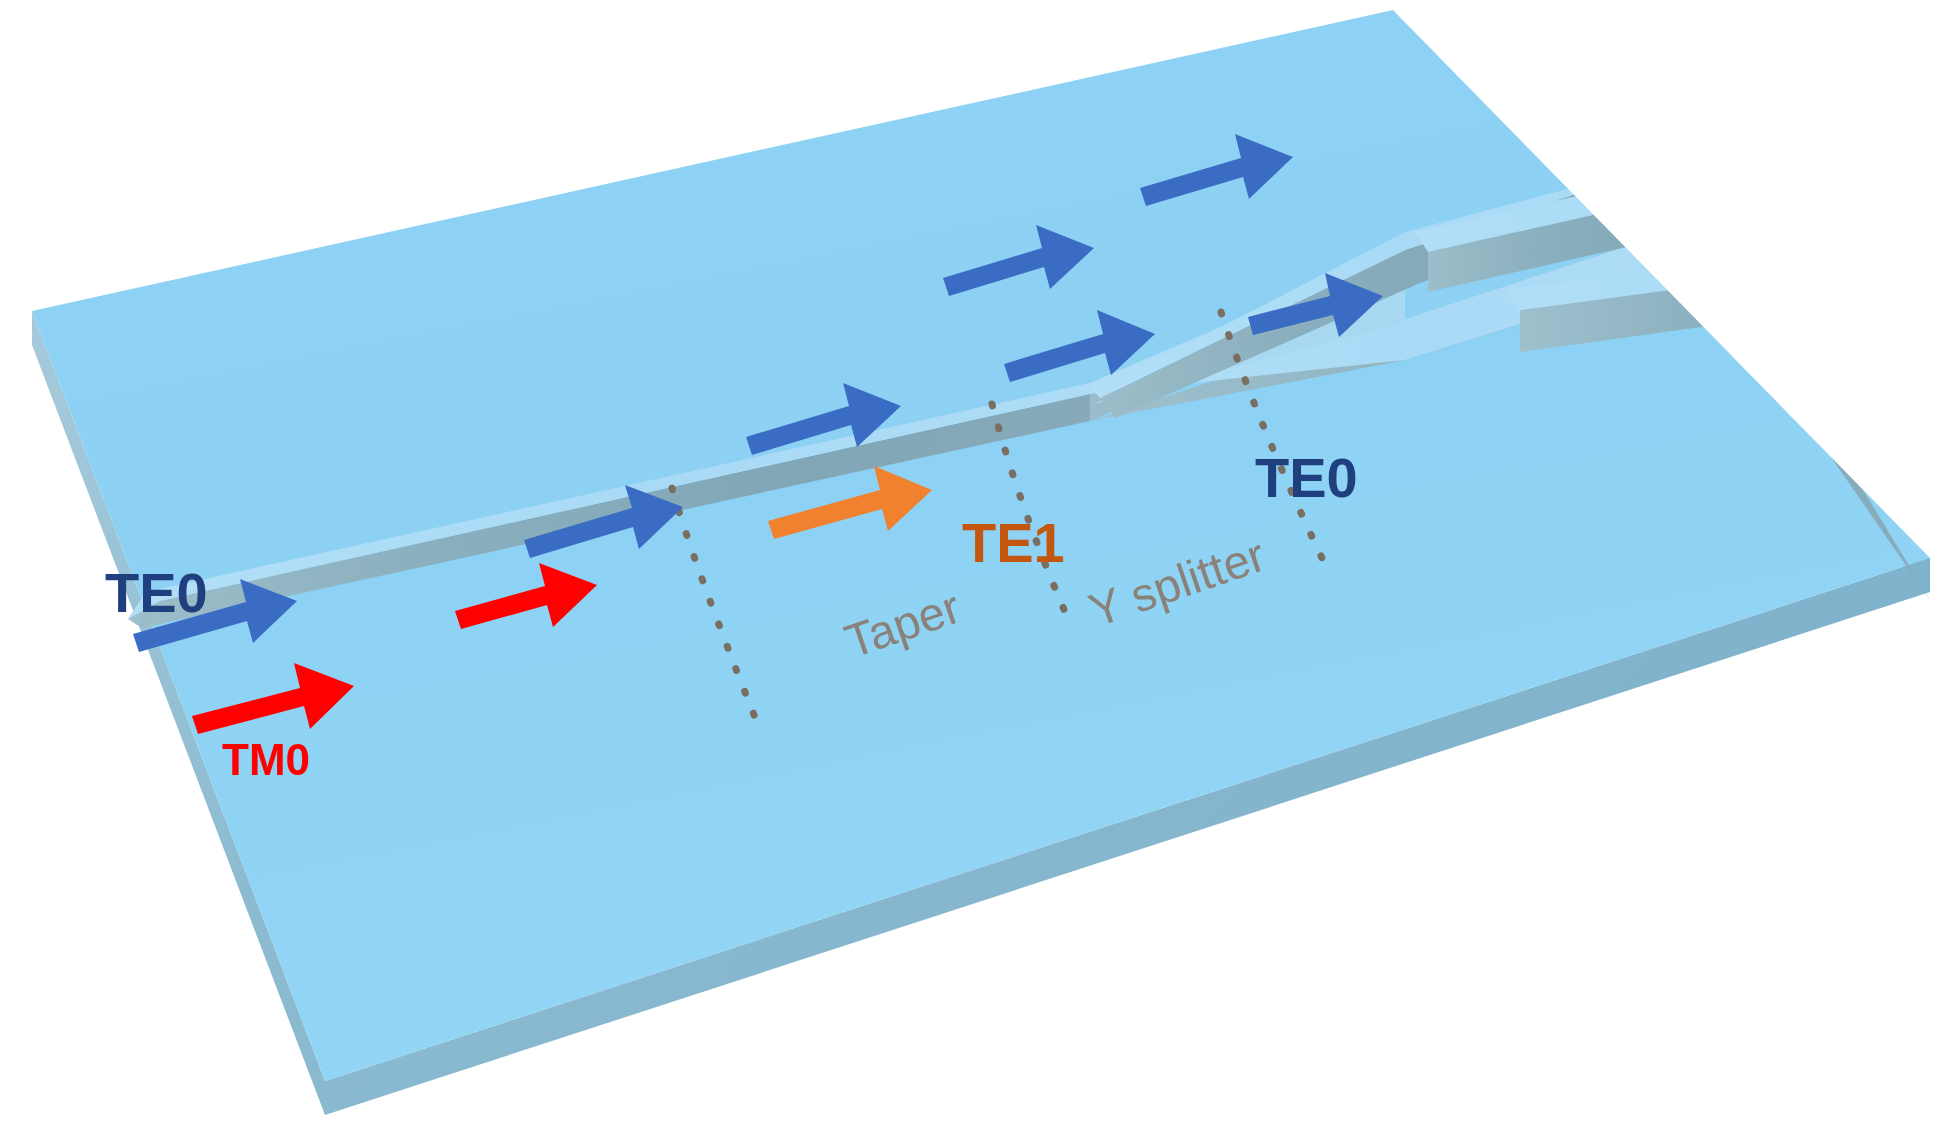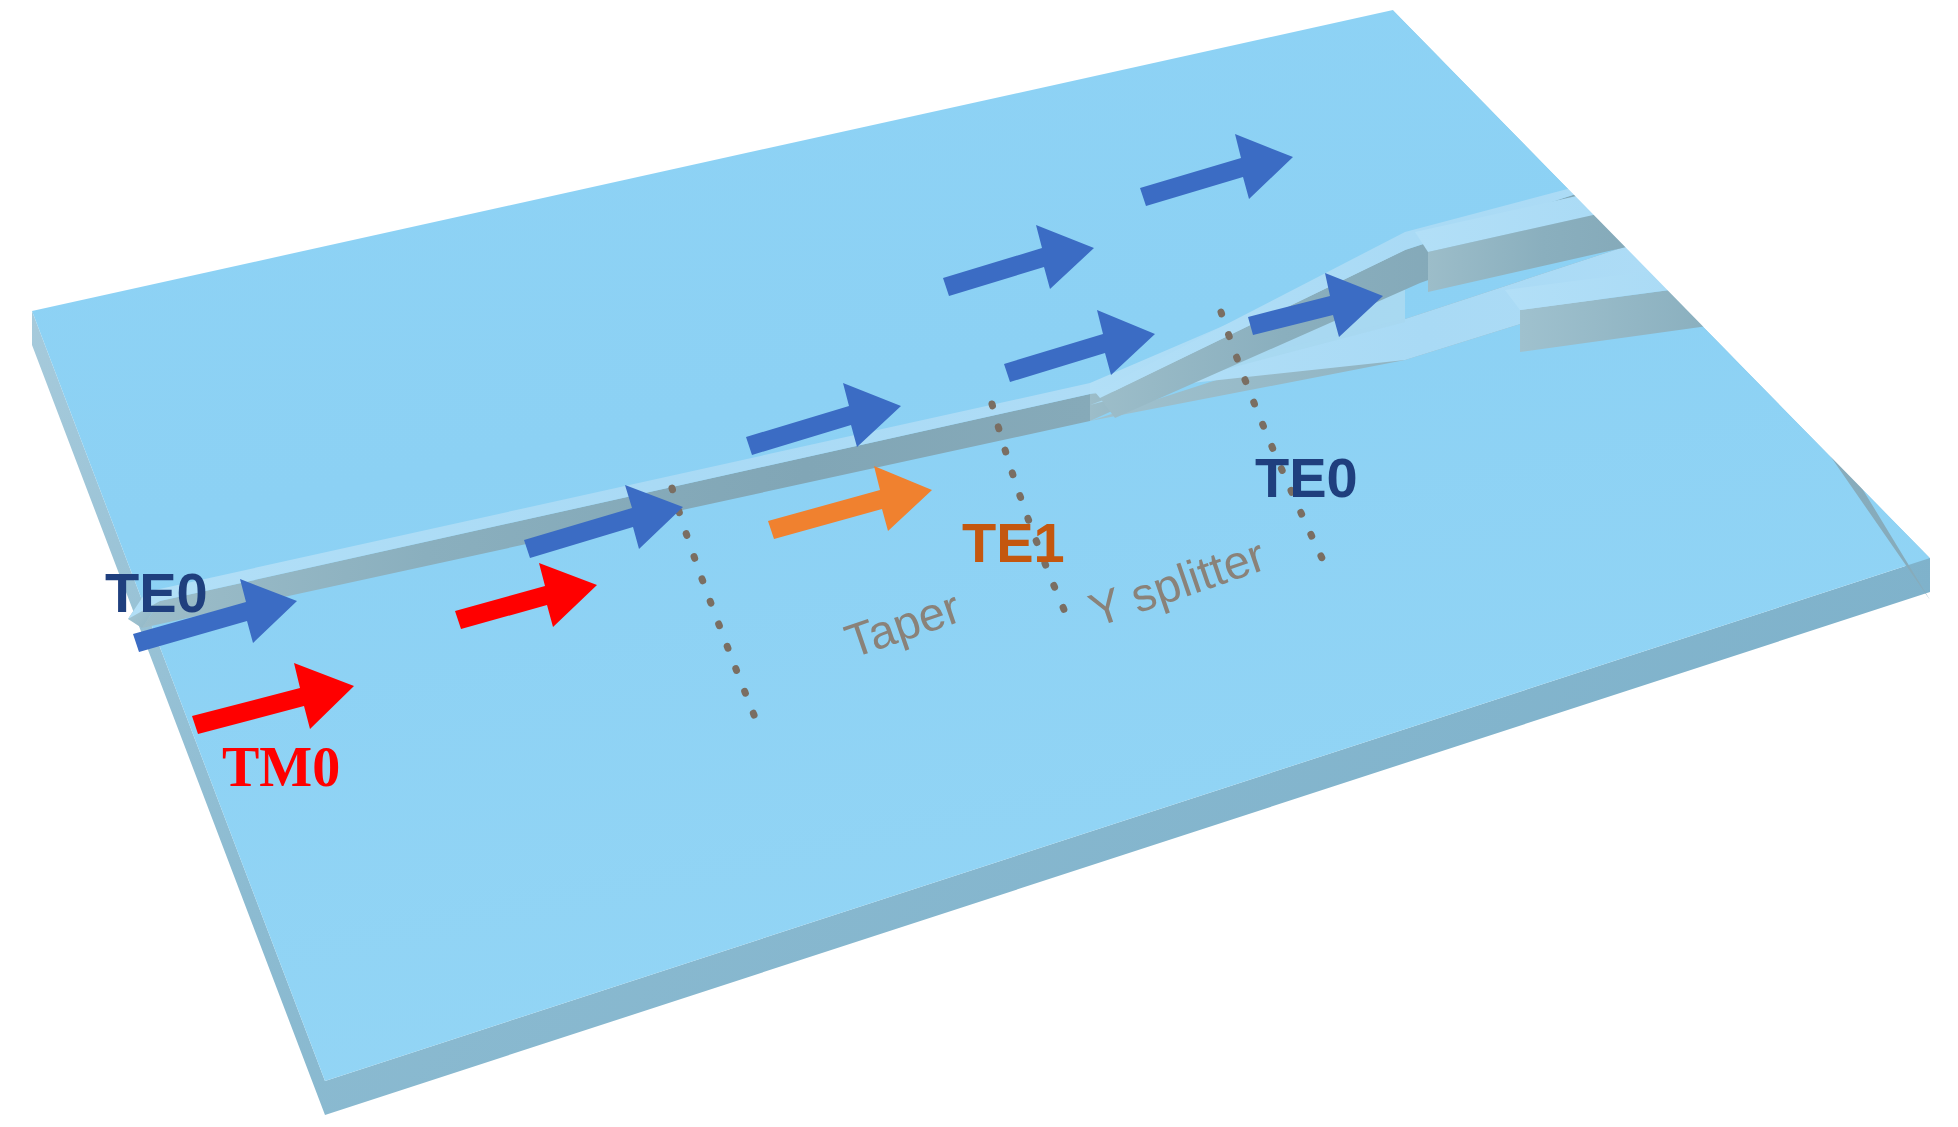--- a/index.html
+++ b/index.html
@@ -25,21 +25,21 @@
   .lbl {
     position: absolute;
     font-family: "Liberation Sans", sans-serif;
     white-space: nowrap;
     user-select: none;
   }
   .lbl-bold {
     font-weight: bold;
   }
   .lbl-te0-in   { left: 105px;  top: 560px; font-size: 56px; color: #1F3F7E; }
-  .lbl-tm0      { left: 222px;  top: 735px; font-size: 56px; color: #FF0000; font-family: Liberation Serif, serif; }
+  .lbl-tm0      { left: 222px;  top: 735px; font-size: 44px; color: #FF0000; }
   .lbl-te1      { left: 962px;  top: 510px; font-size: 56px; color: #C4570F; }
   .lbl-te0-out  { left: 1255px; top: 445px; font-size: 56px; color: #1F3F7E; }
   .lbl-taper {
     left: 838px; top: 617px;
     font-size: 47px; color: #8A8279;
     transform: rotate(-19deg);
     transform-origin: left top;
   }
   .lbl-ysplitter {
     left: 1082px; top: 586px;

